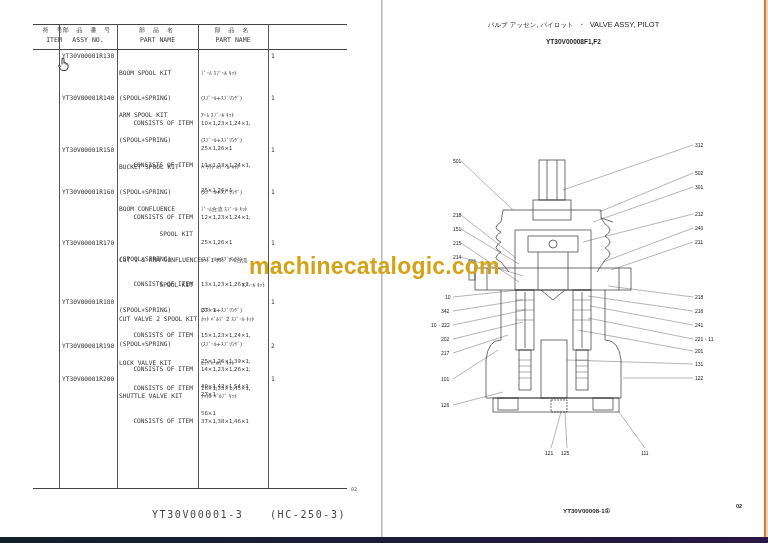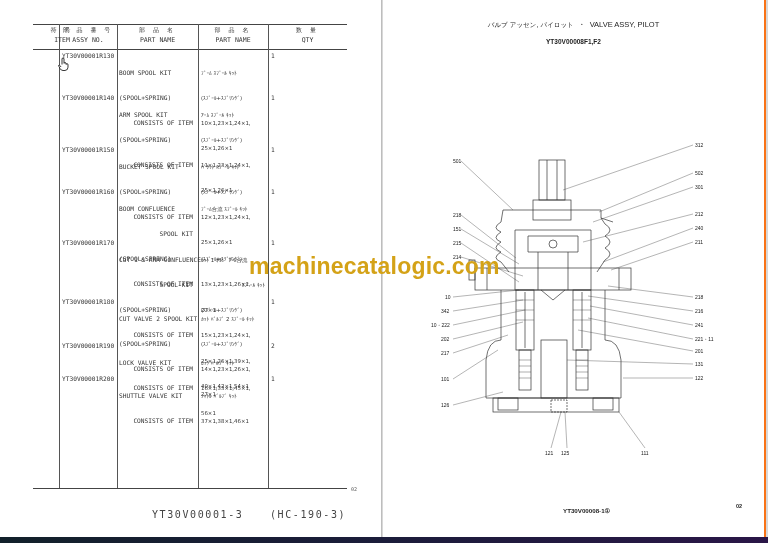--- a/index.html
+++ b/index.html
@@ -57,40 +57,36 @@
 <div class="page page-left">
   <div class="tbl">
     <div class="hline" style="top:0"></div>
     <div class="hline" style="top:25px"></div>
     <div class="hline" style="top:464px"></div>
     <div class="vline" style="left:26px;top:0;height:464px"></div>
     <div class="vline" style="left:84px;top:0;height:464px"></div>
     <div class="vline" style="left:165px;top:0;height:464px"></div>
     <div class="vline" style="left:235px;top:0;height:464px"></div>
 
-    <div class="hdr" style="left:16px;width:26px">
+    <div class="hdr" style="left:8px;width:26px">
       <div class="jp">符 号</div>
       <div>ITEM</div>
     </div>
     <div class="hdr" style="left:26px;width:58px">
       <div class="jp">部 品 番 号</div>
       <div>ASSY NO.</div>
     </div>
     <div class="hdr" style="left:84px;width:81px">
       <div class="jp">部 品 名</div>
       <div>PART NAME</div>
     </div>
     <div class="hdr" style="left:165px;width:70px">
       <div class="jp">部 品 名</div>
       <div>PART NAME</div>
     </div>
-    <div class="hdr" style="left:235px;width:79px">
-      <div class="jp">数 量</div>
-      <div>QTY</div>
-    </div>
 
     <div class="row" style="top:28px">
       <div class="cell c-part">YT30V00001R130</div>
       <div class="cell c-name">
         <span style="display:block">BOOM SPOOL KIT</span>
         <span style="display:block">(SPOOL+SPRING)</span>
         <span class="indent">CONSISTS OF ITEM</span>
       </div>
       <div class="cell c-jp">
         <span style="display:block">ﾌﾞｰﾑ ｽﾌﾟｰﾙ ｷｯﾄ</span>
@@ -209,21 +205,21 @@
       <div class="cell c-jp">
         <span style="display:block">ｼｬﾄﾙ ﾊﾞﾙﾌﾞ ｷｯﾄ</span>
         <span style="display:block">37×1,38×1,46×1</span>
       </div>
       <div class="cell c-qty">1</div>
     </div>
   </div>
 
   <div class="endmark">02</div>
   <div class="footer-left" style="left:152px">YT30V00001-3</div>
-  <div class="footer-left" style="left:270px">(HC-190-3)</div>
+  <div class="footer-left" style="left:270px">(HC-250-3)</div>
 
   <svg class="cursor" viewBox="0 0 12 14">
     <path d="M4 1.5 v6 M4 1.5 q1 -1 2 0 v5 M6 6 q1 -1 2 0 v1.5 M8 7.2 q1 -1 2 0 v3 q0 3 -3 3.3 h-2 q-2 0 -3 -2 l-1.5 -3 q0.5 -1 1.5 0 l1 1.5" fill="#fff" stroke="#222" stroke-width="0.9"></path>
   </svg>
 </div>
 
 <div class="page page-right">
   <div class="title-r">
     <span class="jp">バルブ アッセン, パイロット</span>
     &nbsp;<span>・</span>&nbsp;

